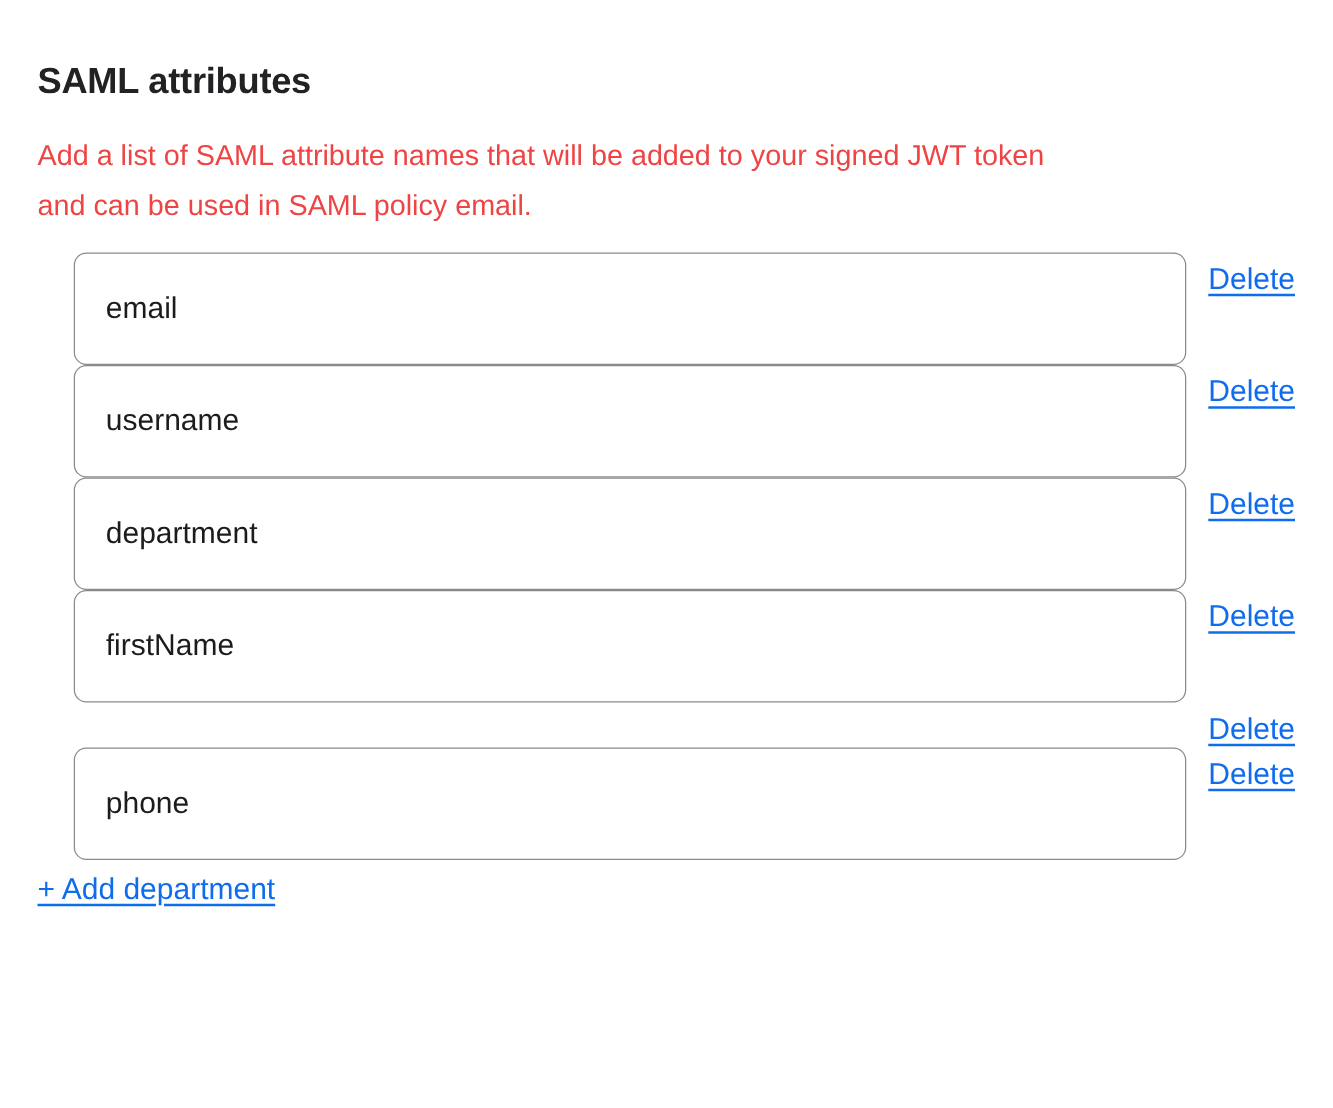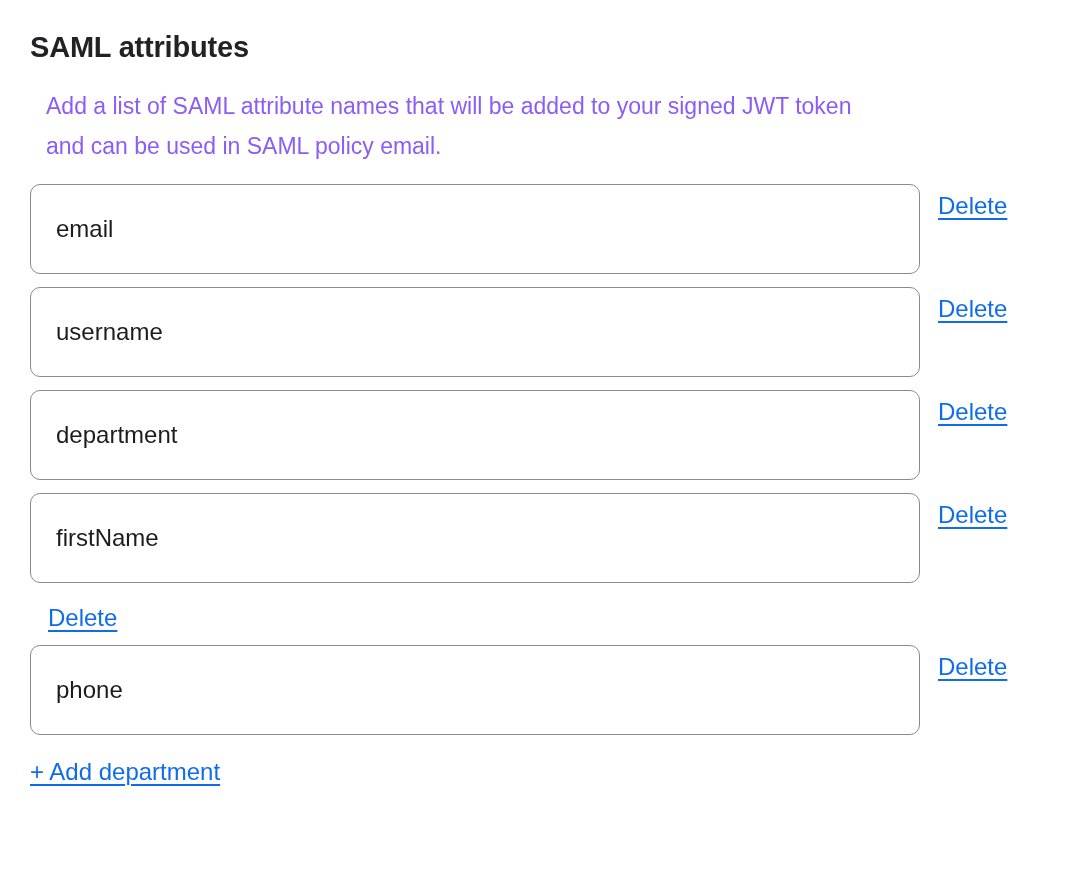--- a/index.html
+++ b/index.html
@@ -11,46 +11,47 @@
     width: 1066px;
     height: 886px;
     overflow: hidden;
     font-family: "Liberation Sans", sans-serif;
     -webkit-font-smoothing: antialiased;
   }
   .page {
     box-sizing: border-box;
     width: 1066px;
     height: 886px;
-    padding: 30px 30px 0 30px;
+    padding: 48px 30px 0 30px;
     background: #ffffff;
   }
   .section-title {
     margin: 0 0 22px 0;
     font-size: 29px;
     line-height: 34px;
     font-weight: 700;
     color: #222225;
     letter-spacing: -0.2px;
   }
   .section-description {
-    margin: 0 0 18px 16px;
+    margin: 0 0 18px 0;
     font-size: 23px;
     line-height: 40px;
     font-weight: 400;
-    color: #8b5cf6;
+    color: #ef4444;
   }
   .section-description .line {
     display: block;
     white-space: nowrap;
   }
   .attr-row {
     display: flex;
     align-items: flex-start;
-    margin-bottom: 13px;
+    margin-bottom: 0;
+    justify-content: flex-end;
   }
   .attr-input {
     box-sizing: border-box;
     width: 890px;
     height: 90px;
     padding: 0 25px;
     border: 1px solid #8a8a8e;
     border-radius: 10px;
     background: #ffffff;
     font-family: "Liberation Sans", sans-serif;

